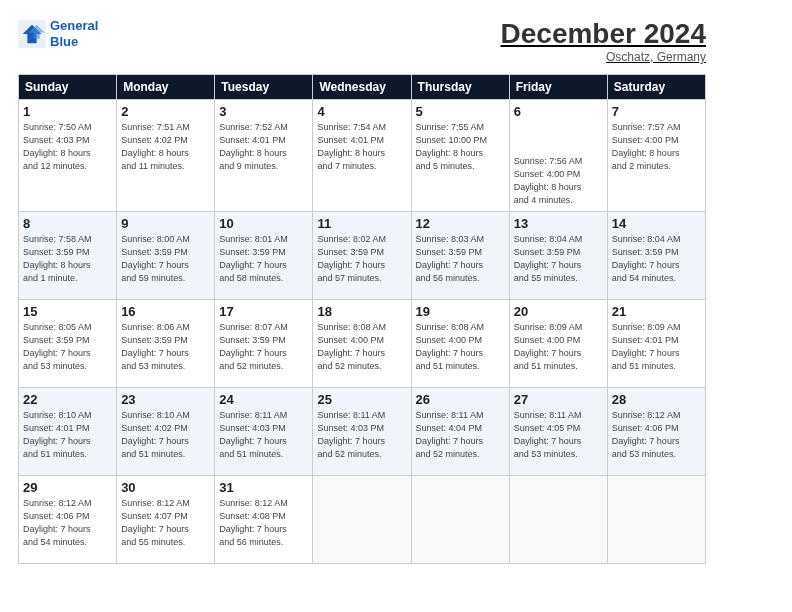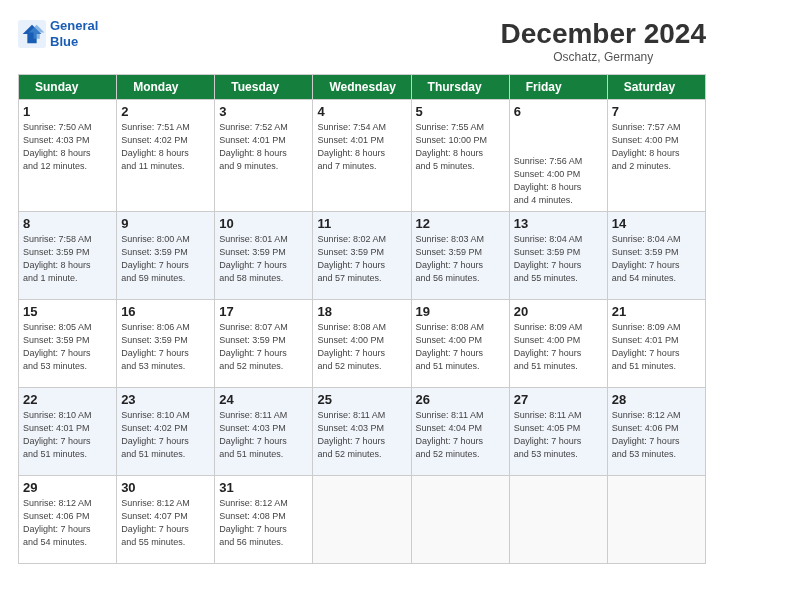--- a/index.html
+++ b/index.html
@@ -33,42 +33,43 @@
       line-height: 1.2;
     }
     .logo-text span {
       color: #1a5db5;
     }
     .logo-icon {
       width: 28px;
       height: 28px;
     }
     .title-block {
-      text-align: center;
+      text-align: right;
+      text-decoration: underline;
     }
     .month-title {
       font-size: 28px;
       font-weight: bold;
       color: #333;
     }
     .location {
       font-size: 12px;
       color: #555;
     }
     table {
       width: 100%;
       border-collapse: collapse;
       table-layout: fixed;
     }
     thead th {
-      background-color: #15803d;
+      background-color: #0f172a;
       color: #fff;
       font-size: 12px;
       font-weight: bold;
-      padding: 5px 16px;
+      padding: 5px 6px;
       text-align: left;
       border: 1px solid #ccc;
     }
     tbody td {
       vertical-align: top;
       border: 1px solid #ccc;
       padding: 4px 4px 4px 4px;
       font-size: 9.5px;
       color: #333;
       height: 88px;

